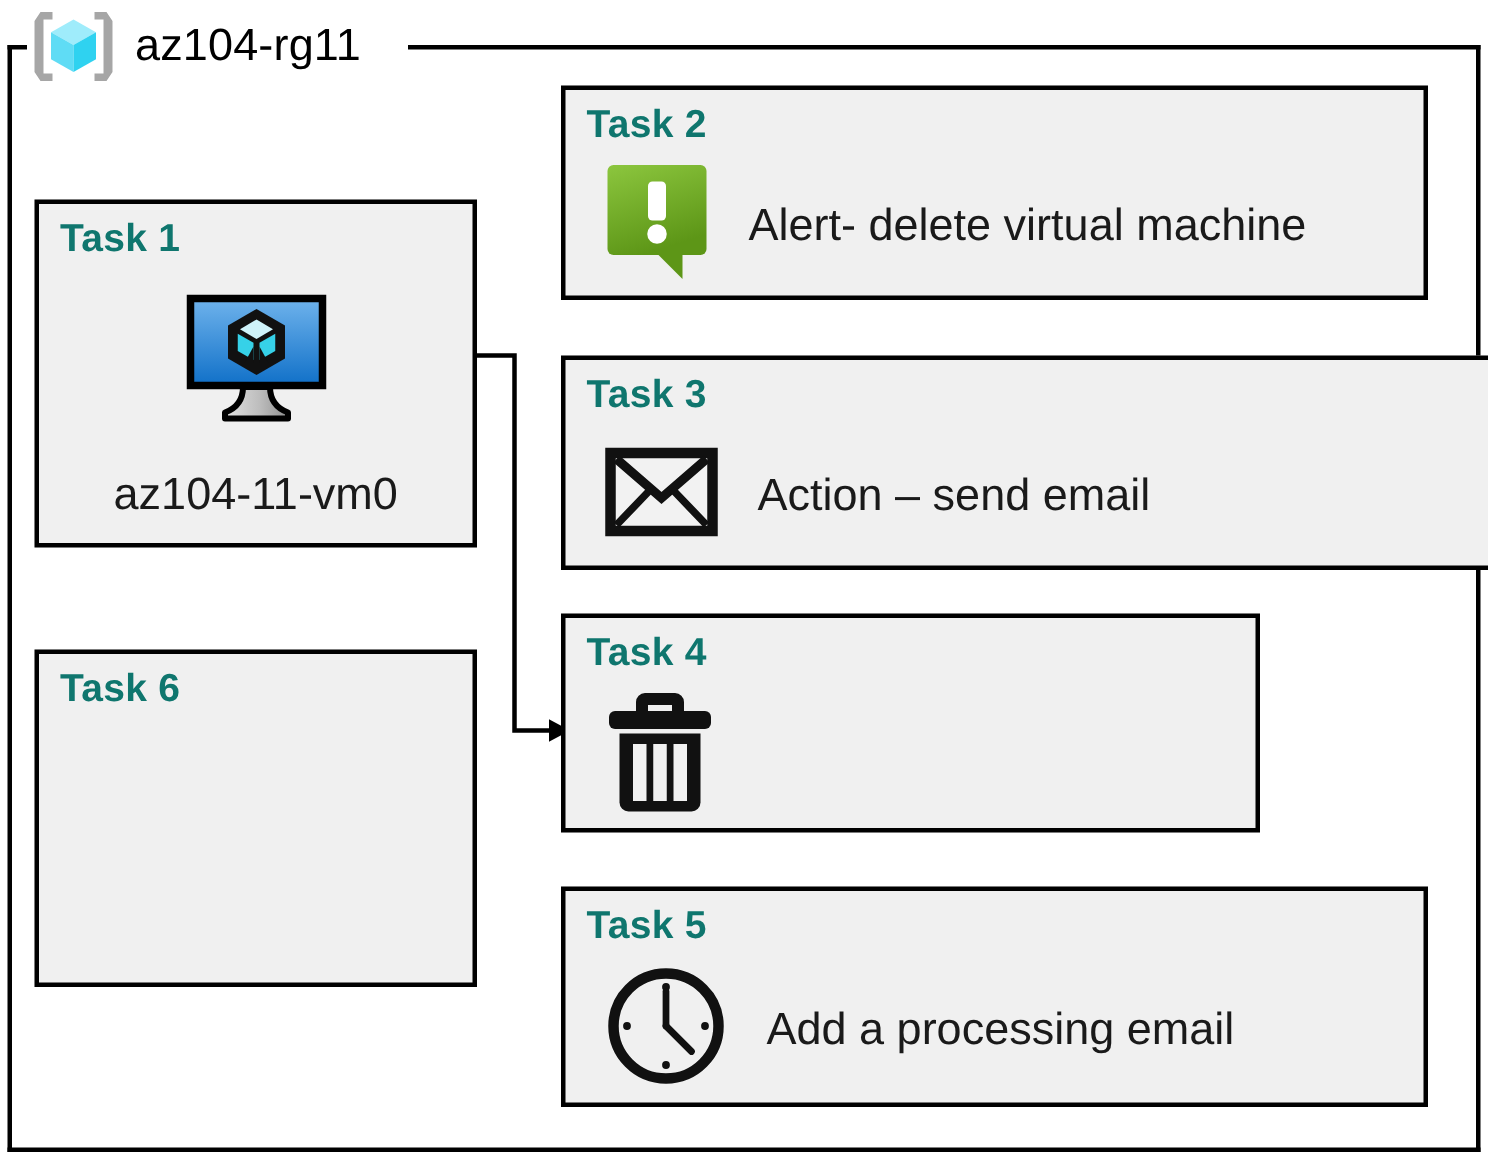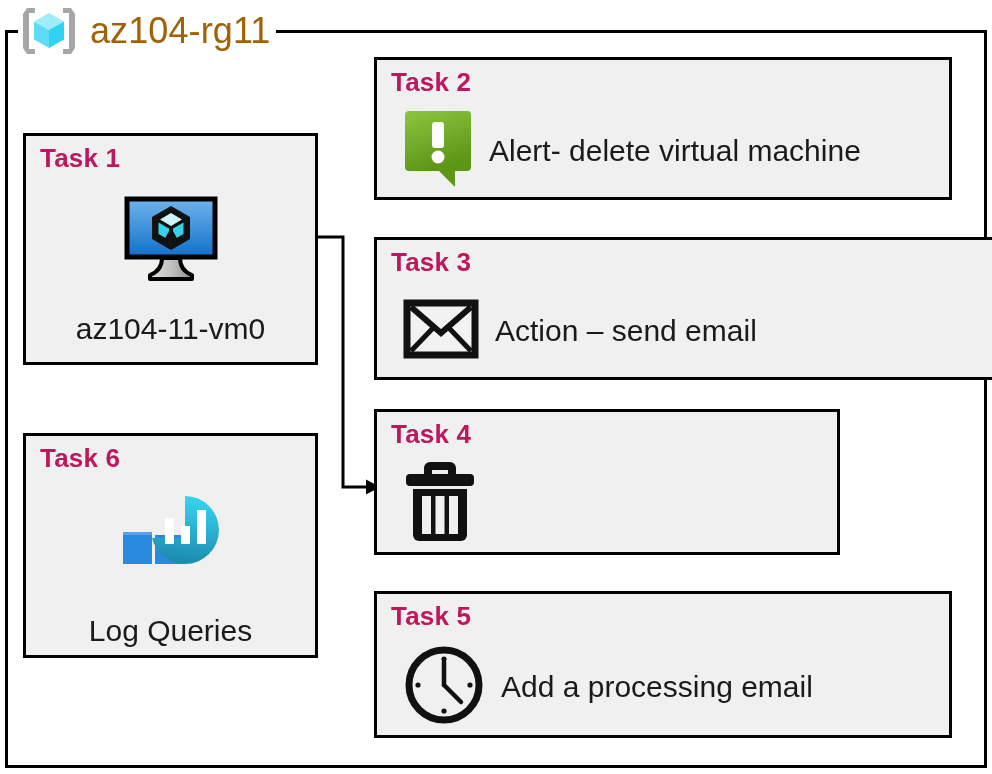--- a/index.html
+++ b/index.html
@@ -60,22 +60,22 @@
     left: 18px;
     top: 2px;
     height: 58px;
     display: flex;
     align-items: center;
     gap: 10px;
     background: #ffffff;
     padding-right: 6px;
   }
   .rg-title {
-    font-size: 36px;
-    color: #a16207;
+    font-size: 30px;
+    color: #000000;
     letter-spacing: 0.1px;
     white-space: nowrap;
   }
 
   
   .rg-icon {
     position: relative;
     width: 62px;
     height: 52px;
     flex: 0 0 auto;
@@ -87,21 +87,21 @@
     box-sizing: border-box;
     background: #f0f0f0;
     border: 3px solid #000000;
   }
   .card-title {
     position: absolute;
     left: 14px;
     top: 7px;
     font-size: 26px;
     font-weight: bold;
-    color: #be185d;
+    color: #0f766e;
     letter-spacing: 0.2px;
   }
   .card-body-text {
     font-size: 30px;
     color: #1a1a1a;
     white-space: nowrap;
   }
 
   
   .card.tall .stack {
@@ -119,21 +119,21 @@
   
   .card.wide .row {
     position: absolute;
     left: 26px;
     top: 44px;
     width: calc(100% - 26px);
     height: calc(100% - 44px);
     display: flex;
     flex-direction: row;
     align-items: center;
-    gap: 16px;
+    gap: 26px;
   }
 
   .icon-wrap {
     flex: 0 0 auto;
     display: block;
   }
 
   
   .connector {
     position: absolute;
@@ -279,38 +279,15 @@
           <path d="M41 41 L41 18" fill="none" stroke="#111111" stroke-width="4.5" stroke-linecap="round"></path>
           <path d="M41 41 L58 58" fill="none" stroke="#111111" stroke-width="4.5" stroke-linecap="round"></path>
         </svg>
       </span>
       <span class="card-body-text">Add a processing email</span>
     </div>
   </div>
 
   <div class="card tall" style="left:23px; top:433px; width:295px; height:225px;">
     <div class="card-title">Task 6</div>
-    <div class="stack">
-      <span class="icon-wrap">
-        <svg width="104" height="96" viewBox="0 0 104 96" xmlns="http://www.w3.org/2000/svg">
-          <defs>
-            <linearGradient id="logCircle" x1="0.45" y1="0" x2="0.3" y2="1">
-              <stop offset="0%" stop-color="#38D3ED"></stop>
-              <stop offset="100%" stop-color="#1B87AC"></stop>
-            </linearGradient>
-          </defs>
-
-          <rect x="4" y="44" width="29" height="29" fill="#52A5EE"></rect>
-          <rect x="4" y="76" width="29" height="29" fill="#2A8AE0" transform="translate(0,-29)"></rect>
-          <rect x="36" y="47" width="29" height="29" fill="#2A8AE0"></rect>
-
-          <path d="M60 8 A34 34 0 1 1 26 42 L26 50 L60 50 Z" fill="url(#logCircle)" transform="translate(6,0)"></path>
-
-          <rect x="46" y="30" width="9" height="26" fill="#FFFFFF"></rect>
-          <rect x="62" y="38" width="9" height="18" fill="#FFFFFF"></rect>
-          <rect x="78" y="22" width="9" height="34" fill="#FFFFFF"></rect>
-        </svg>
-      </span>
-      <span class="card-body-text">Log Queries</span>
-    </div>
   </div>
 
 </div>
 
 </body></html>

